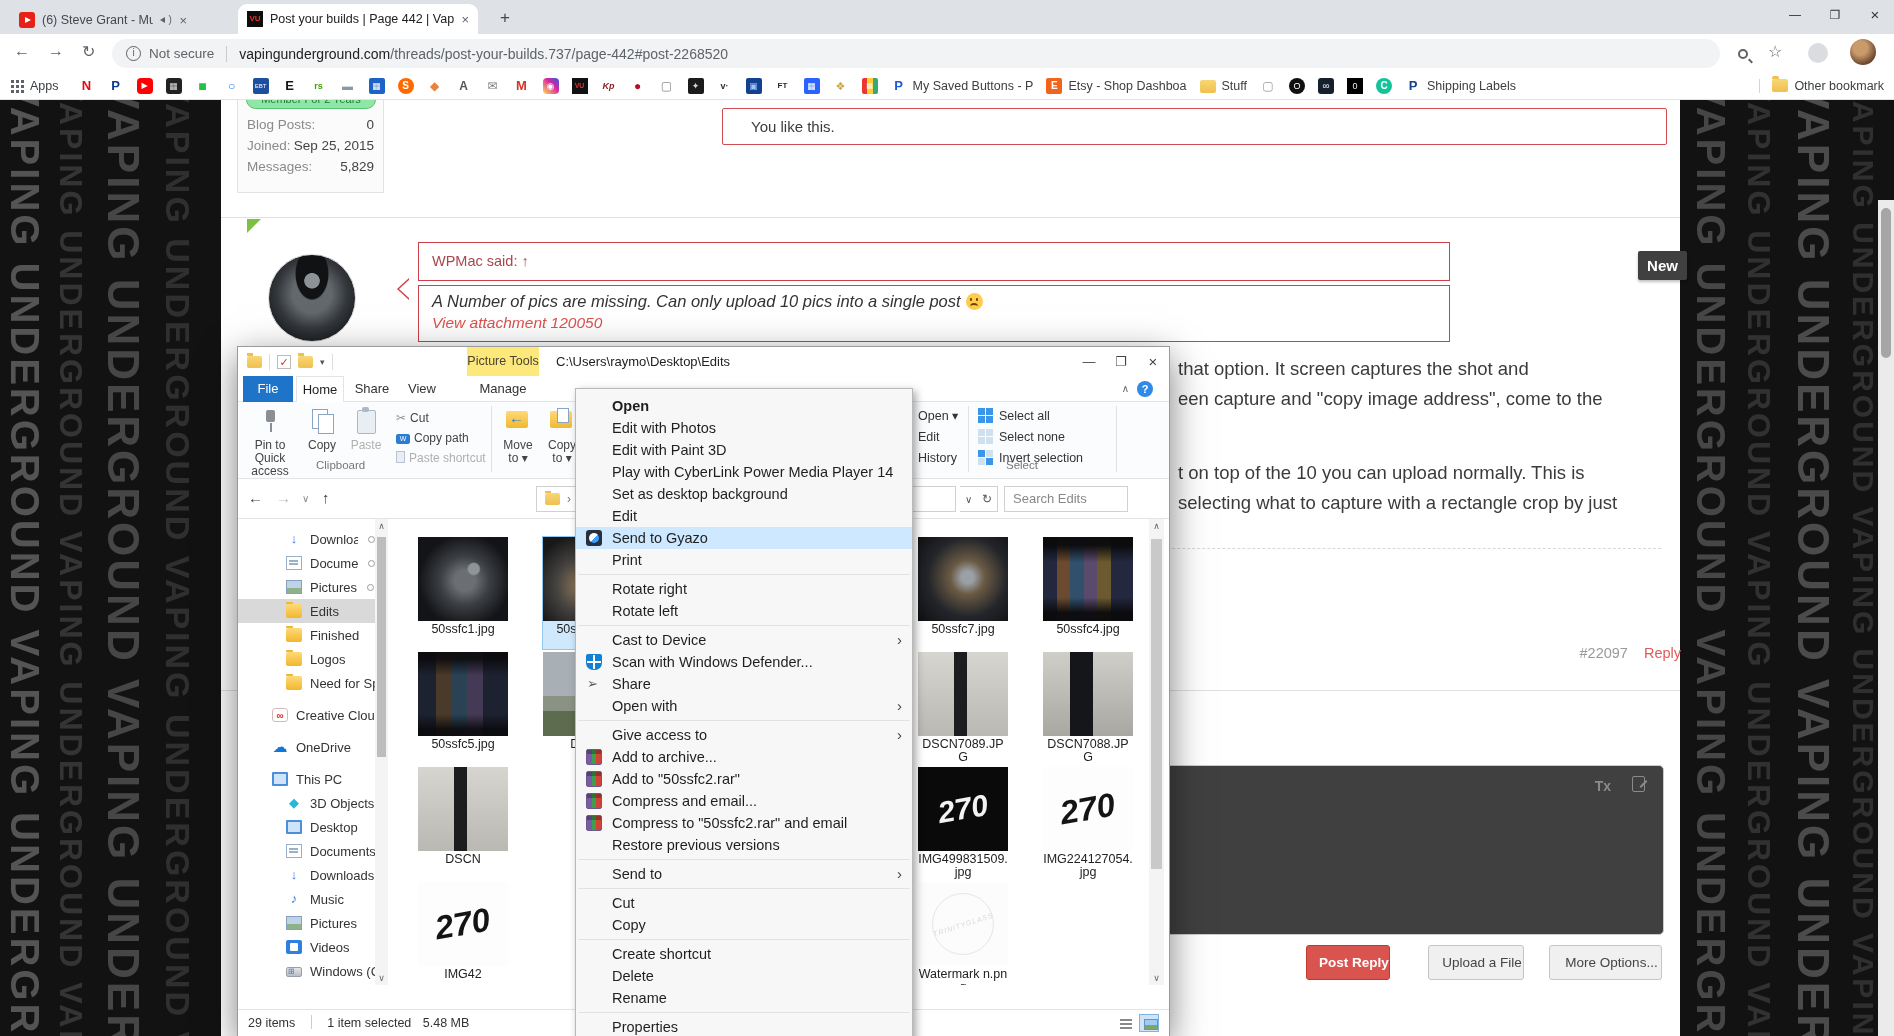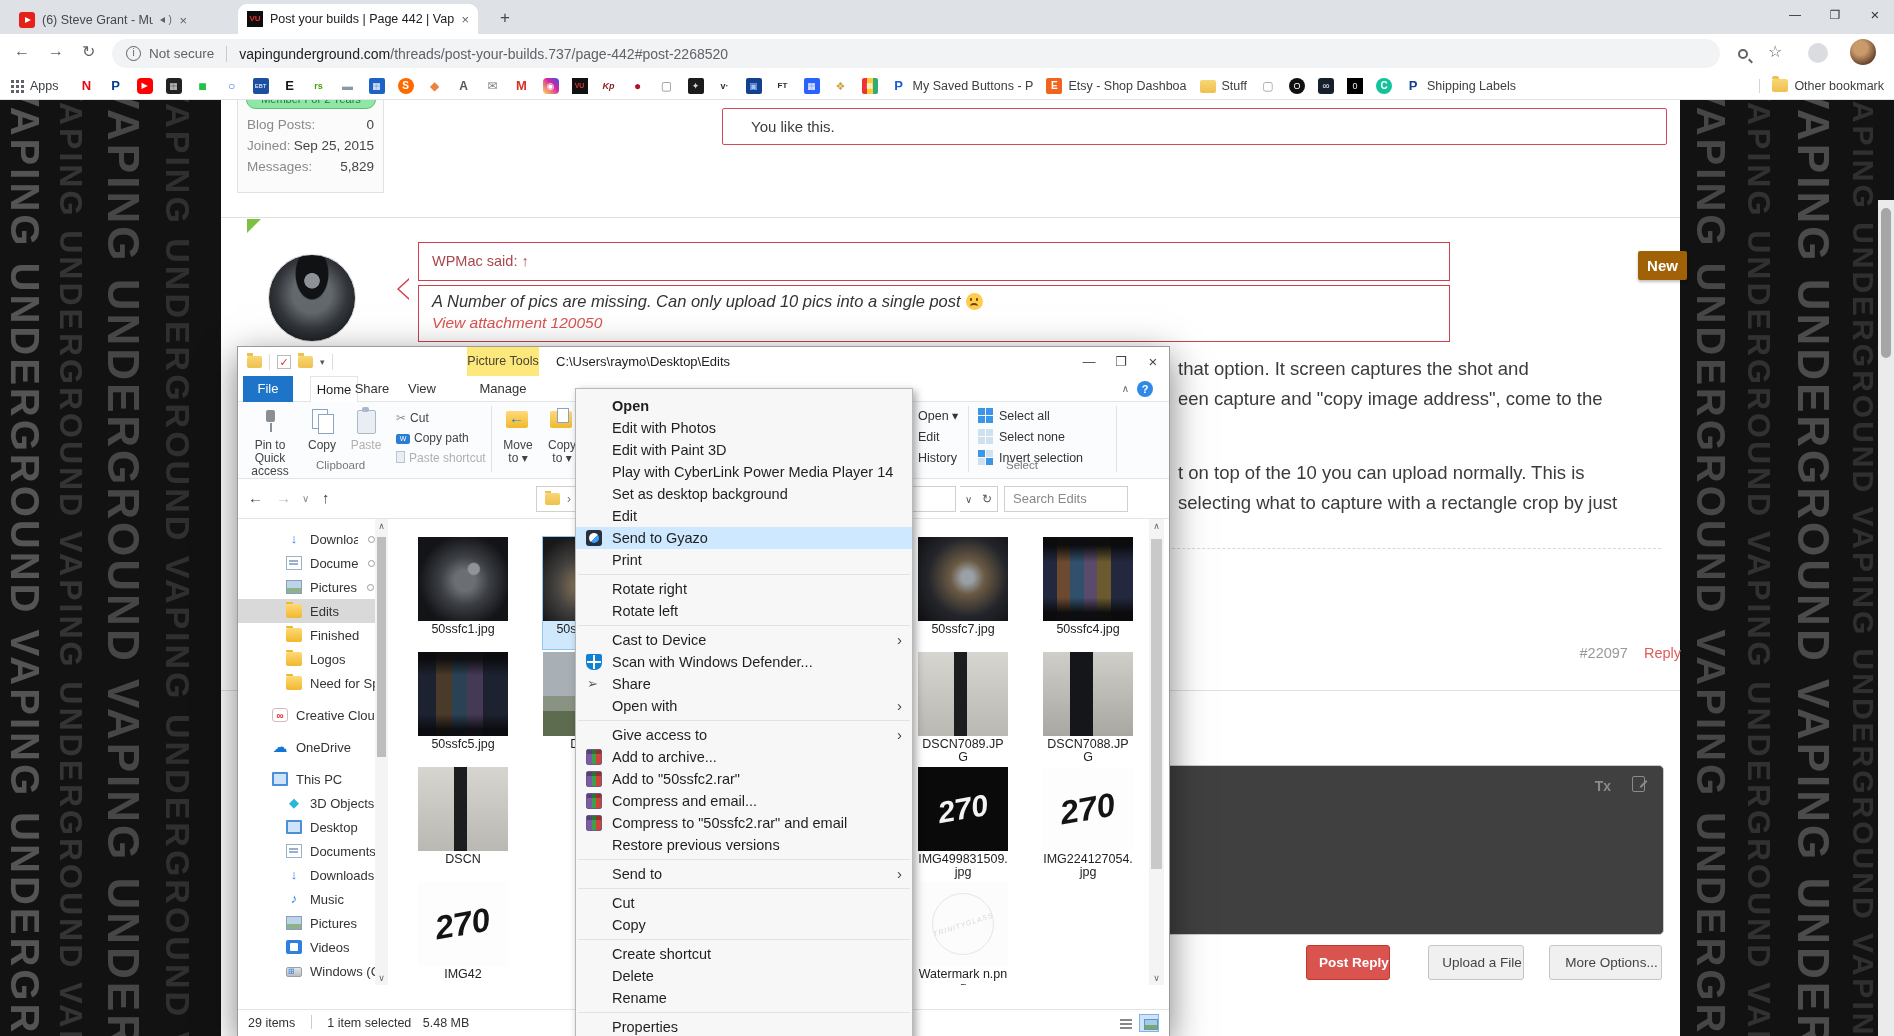--- a/index.html
+++ b/index.html
@@ -70,21 +70,21 @@
      border:1px solid #ddd; }
   .quote-arrow { position:absolute; left:176px; top:178px; width:0; height:0; border-top:11px solid transparent; border-bottom:11px solid transparent; border-right:12px solid #cf3f49; }
   .quote-arrow::after { content:""; position:absolute; left:2px; top:-9px; border-top:9px solid transparent; border-bottom:9px solid transparent; border-right:10px solid #fff; }
   .quote-head { position:absolute; left:197px; top:142px; width:1032px; height:39px; border:1px solid #cf3f49; background:#fff; font-size:14.5px; color:#a8474e; line-height:37px; padding-left:13px; }
   .quote-body { position:absolute; left:197px; top:185px; width:1032px; height:57px; border:1px solid #cf3f49; background:#fff; padding:6px 13px; font-style:italic; }
   .qline1 { font-size:16.5px; color:#333; }
   .qline2 { font-size:15.5px; color:#d9534f; margin-top:3px; }
   .sadface { display:inline-block; width:17px; height:17px; border-radius:50%; background:#ffcc4d; position:relative; vertical-align:-3px; margin-left:5px; }
   .sadface::before { content:""; position:absolute; left:4px; top:5px; width:2.5px; height:2.5px; border-radius:50%; background:#664500; box-shadow:6px 0 0 #664500; }
   .sadface::after { content:""; position:absolute; left:4.5px; top:10px; width:8px; height:5px; border-radius:50% 50% 0 0; border-top:2px solid #664500; }
-  .new-badge { position:absolute; left:1417px; top:151px; width:49px; height:29px; background:#a16207; color:#fff; font-weight:700; font-size:15px; text-align:center; line-height:29px; border-radius:2px; box-shadow:0 2px 3px rgba(0,0,0,.25); }
+  .new-badge { position:absolute; left:1417px; top:151px; width:49px; height:29px; background:#404040; color:#fff; font-weight:700; font-size:15px; text-align:center; line-height:29px; border-radius:2px; box-shadow:0 2px 3px rgba(0,0,0,.25); }
   .post-line { position:absolute; left:957px; width:505px; font-size:18.5px; color:#3b3b3b; white-space:nowrap; overflow:hidden; }
   .dashed-sep { position:absolute; left:210px; top:448px; width:1230px; border-top:1px dashed #d8d8d8; }
   .signature { position:absolute; left:952px; top:498px; font-size:16px; white-space:pre; }
   .post-meta { position:absolute; left:1320px; top:545px; width:140px; text-align:right; font-size:14.5px; }
   .post-no { color:#9a9a9a; margin-right:16px; }
   .reply-link { color:#e05a5a; }
 
   .compose { position:absolute; left:549px; top:665px; width:894px; height:170px; border:1px solid #cbcbcb; border-radius:5px; background:#404040; }
   .tx-ic { position:absolute; right:52px; top:12px; font-size:14px; color:#8a8a8a; font-weight:700; }
   .draft-ic { position:absolute; right:18px; top:10px; width:13px; height:16px; border:1.5px solid #8a8a8a; border-radius:2px; }
@@ -106,21 +106,21 @@
   .mini-fold::before { content:""; position:absolute; left:0; top:-2.5px; width:6px; height:2.5px; background:#eec04f; }
   .qat-check { width:14px; height:14px; border:1px solid #bbb; background:#fff; color:#d32f2f; font-size:11px; line-height:13px; text-align:center; }
   .qat-dd { color:#555; font-size:9px; }
   .pt-tab { position:absolute; left:229px; top:0; width:72px; height:29px; background:#fde87c; color:#494433; font-size:12.5px; text-align:center; line-height:29px; }
   .ex-path { position:absolute; left:318px; top:0; height:29px; line-height:29px; font-size:13px; color:#222; }
   .ex-ctl { position:absolute; top:0; width:32px; height:29px; text-align:center; line-height:29px; color:#444; font-size:13px; }
 
   .ex-tabs { position:absolute; left:0; top:29px; width:100%; height:26px; background:#fff; border-bottom:1px solid #e4e4e4; font-size:13px; }
   .ex-tab { position:absolute; top:0; height:26px; line-height:26px; text-align:center; color:#333; }
   .ex-tab.file { left:5px; width:50px; background:#1e74c8; color:#fff; }
-  .ex-tab.home { left:72px; width:48px; background:#fff; border:1px solid #e4e4e4; border-bottom:none; color:#1e1e1e; }
+  .ex-tab.home { left:58px; width:48px; background:#fff; border:1px solid #e4e4e4; border-bottom:none; color:#1e1e1e; }
   .ex-ribbon-collapse { position:absolute; right:40px; top:7px; color:#666; font-size:10px; }
   .ex-help { position:absolute; right:16px; top:5px; width:16px; height:16px; border-radius:50%; background:#2e8ae6; color:#fff; font-size:11px; font-weight:700; text-align:center; line-height:16px; }
 
   .ex-ribbon { position:absolute; left:0; top:55px; width:100%; height:77px; background:#fbfcfd; border-bottom:1px solid #e4e4e4; font-size:12px; color:#444; }
   .rb-big { position:absolute; top:5px; width:60px; text-align:center; line-height:13px; }
   .rb-ic { width:28px; height:28px; margin:0 auto 4px; position:relative; }
   .rb-pin::before { content:""; position:absolute; left:10px; top:3px; width:9px; height:12px; background:#8a8f96; border-radius:2px; }
   .rb-pin::after { content:""; position:absolute; left:13.5px; top:16px; width:2px; height:9px; background:#8a8f96; }
   .rb-copy::before { content:""; position:absolute; left:4px; top:2px; width:14px; height:18px; background:#fff; border:1.5px solid #8aa5c4; }
   .rb-copy::after { content:""; position:absolute; left:10px; top:7px; width:14px; height:18px; background:#fff; border:1.5px solid #8aa5c4; }

